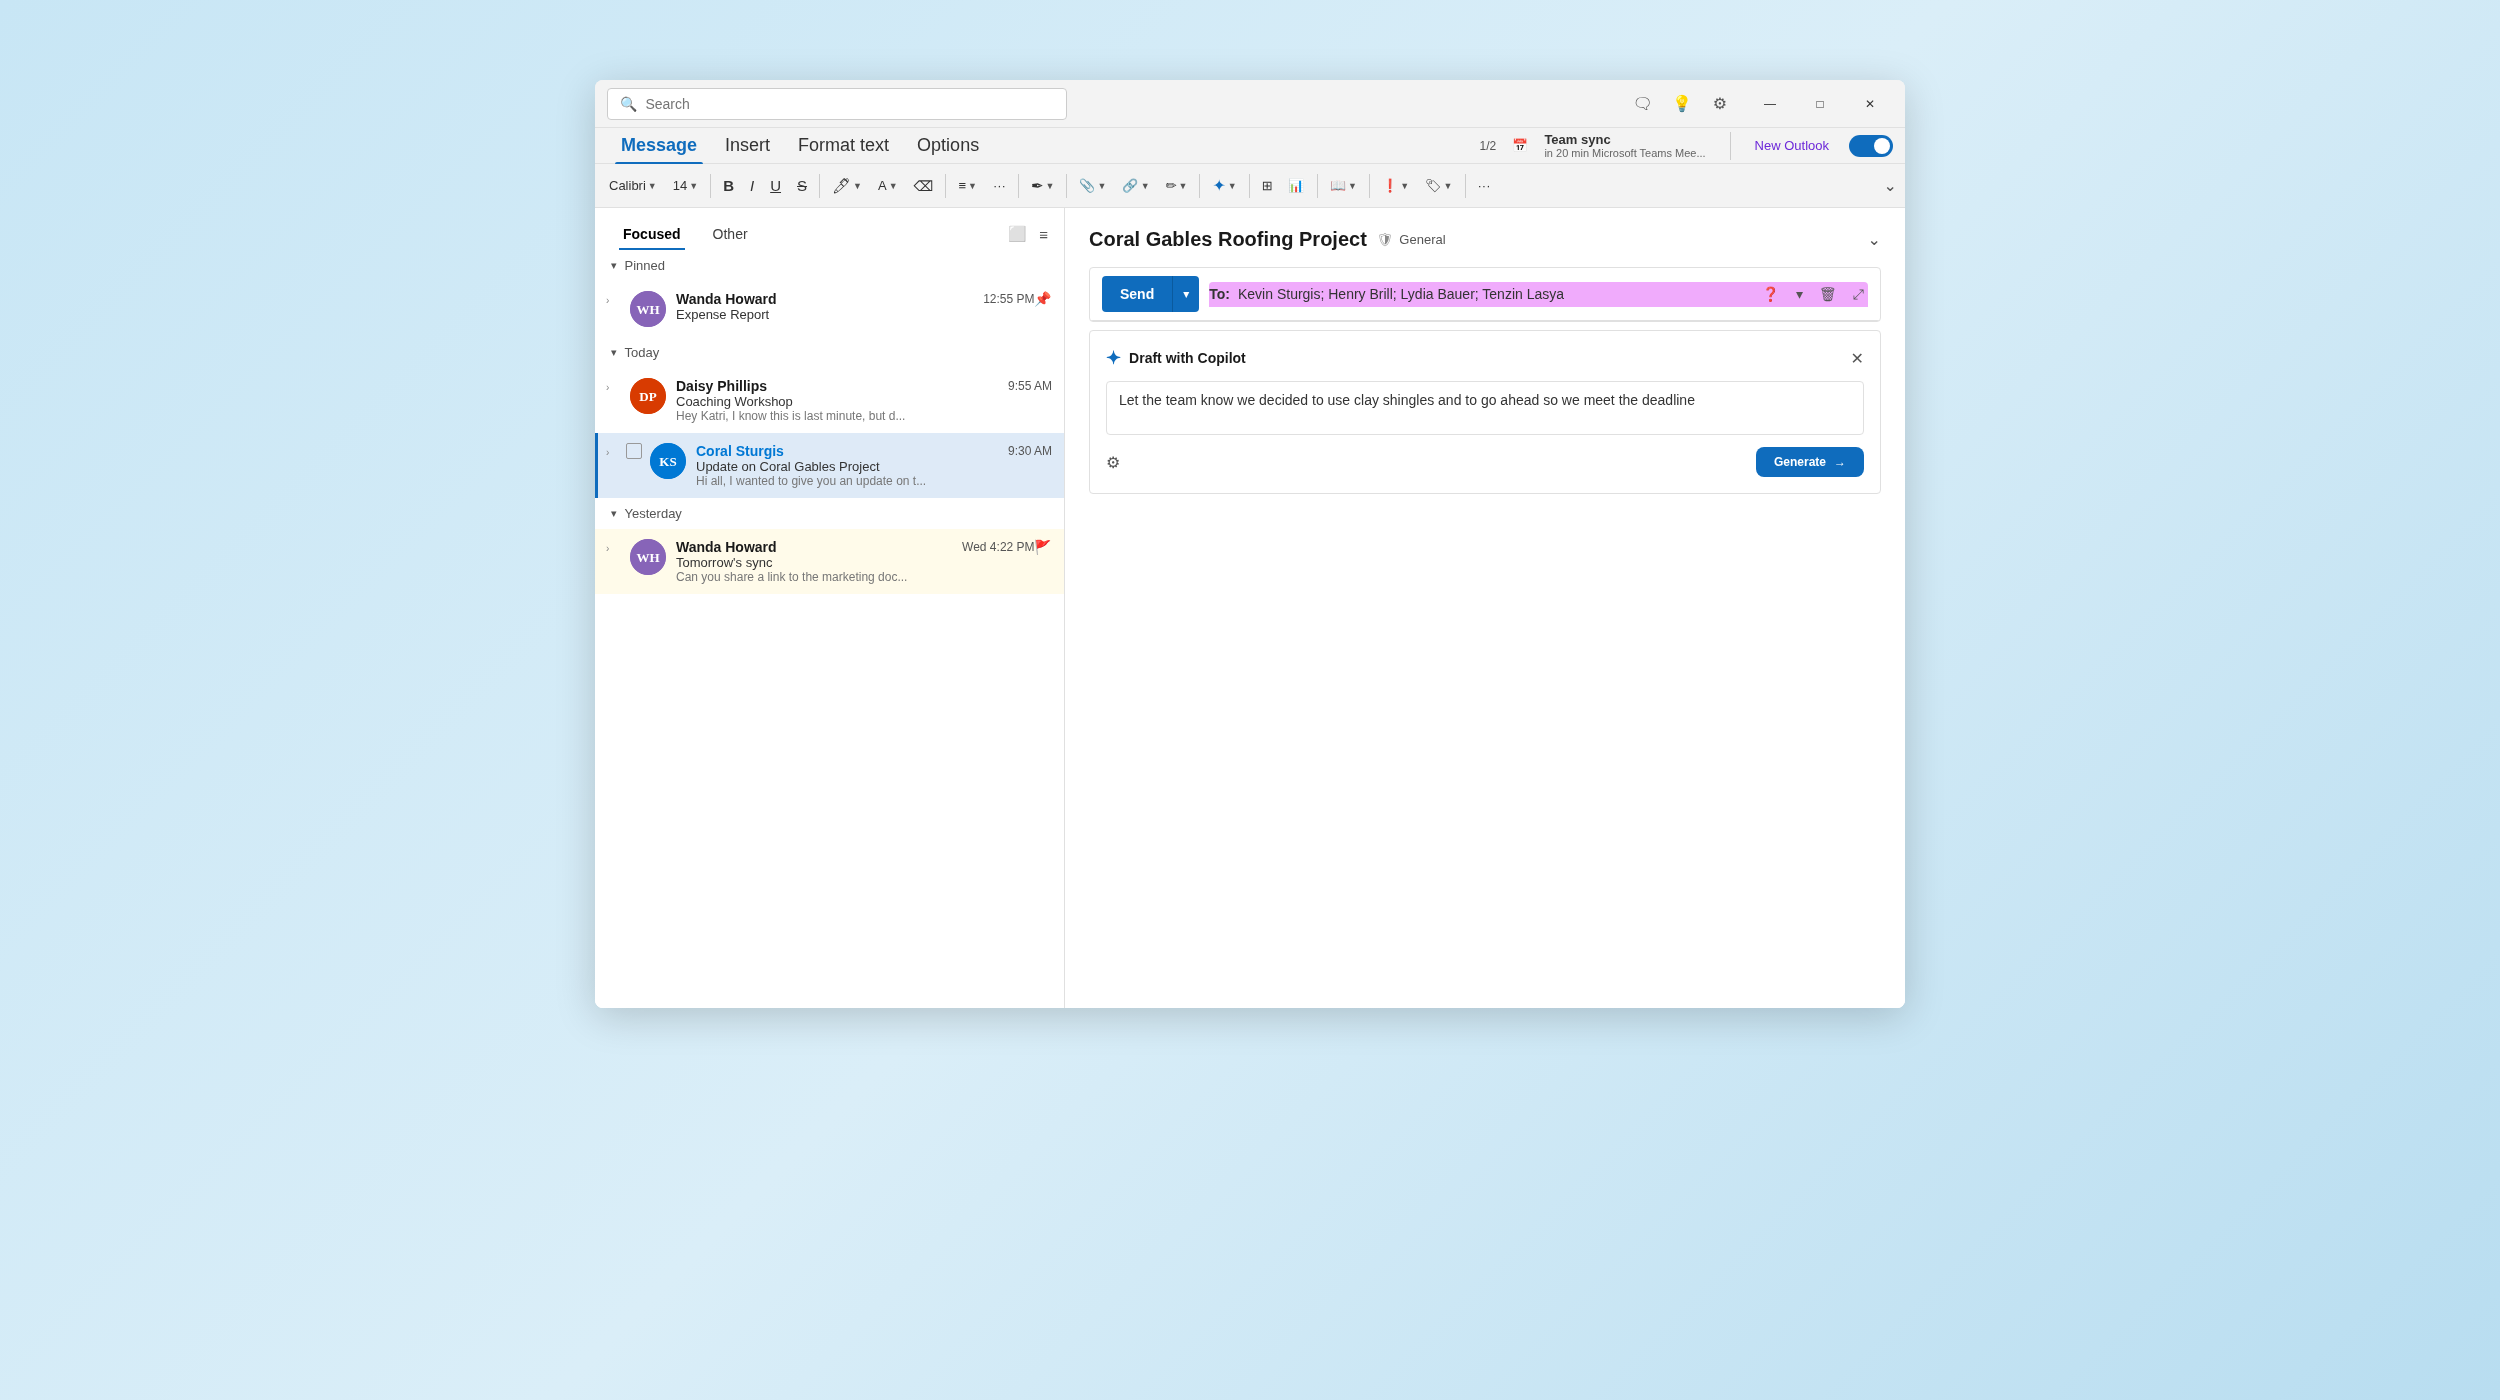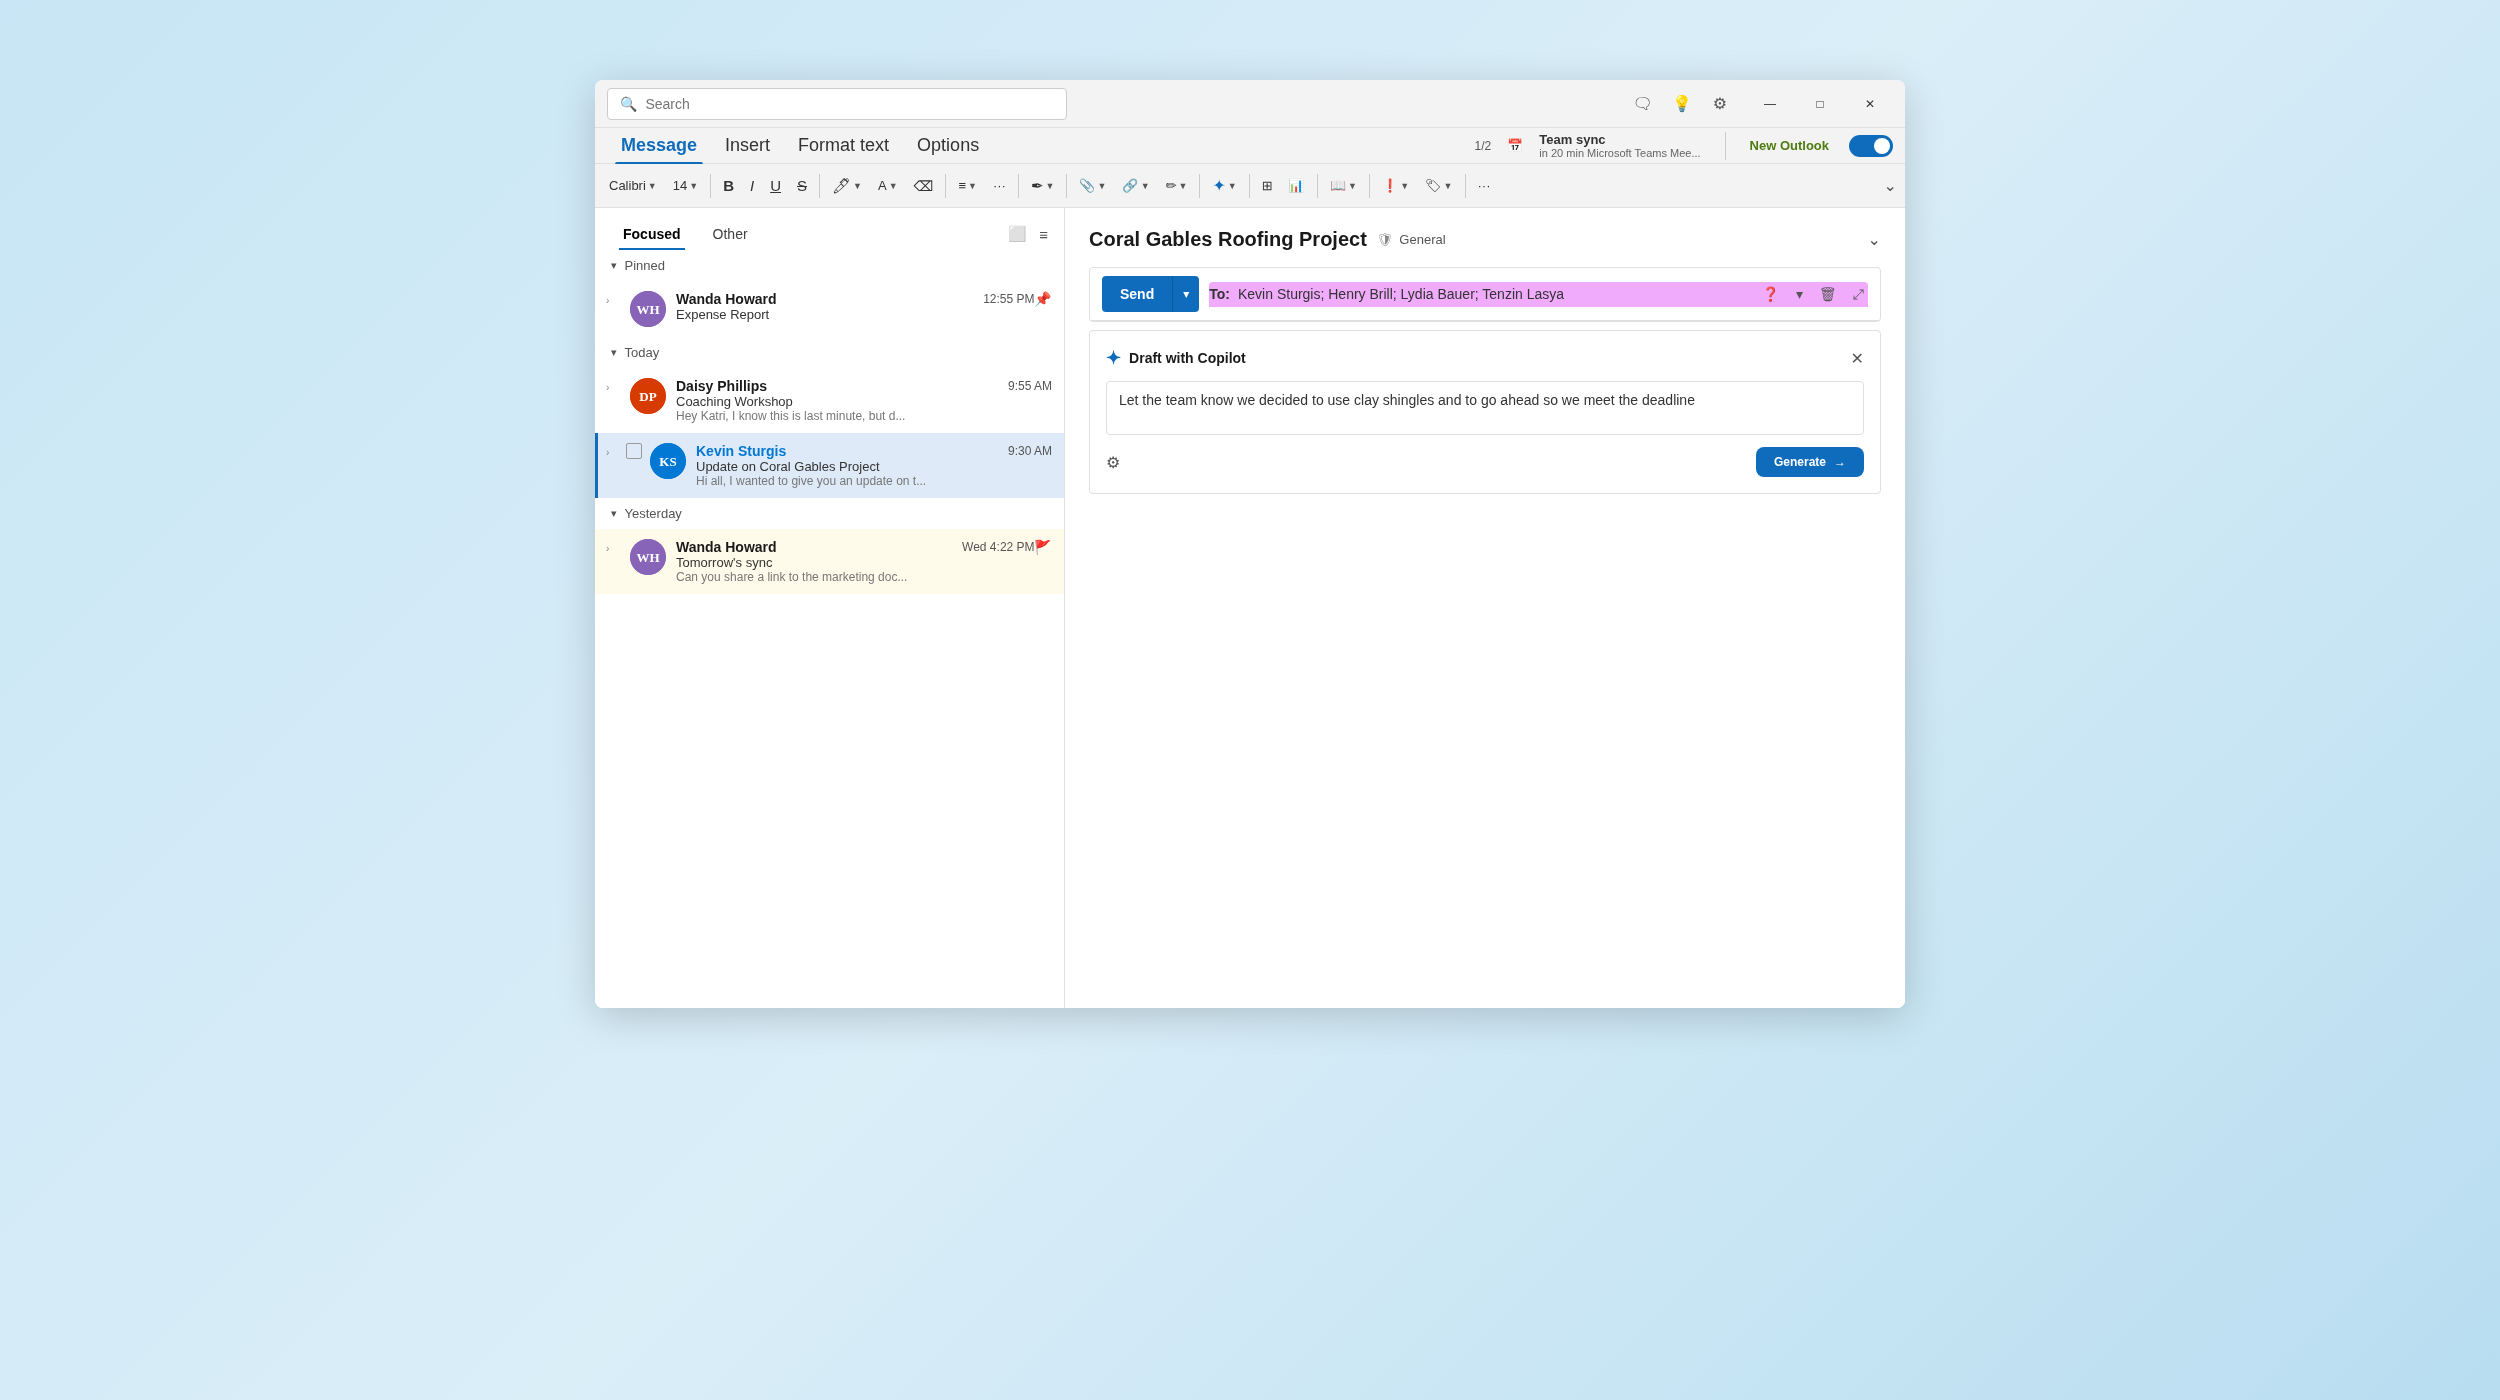--- a/index.html
+++ b/index.html
@@ -130,22 +130,22 @@
       display: flex;
       align-items: center;
       gap: 6px;
       font-size: 12px;
       color: #333;
     }
     .team-sync-label { font-weight: 600; font-size: 13px; }
     .team-sync-sub { color: #666; font-size: 11px; }
     .new-outlook-label {
       font-size: 13px;
-      font-weight: 700;
-      color: #4d7c0f;
+      font-weight: 400;
+      color: #6d28d9;
       padding-right: 4px;
     }
     .toggle-switch {
       width: 44px;
       height: 22px;
       background: #0f6cbd;
       border-radius: 11px;
       position: relative;
       cursor: pointer;
     }
@@ -745,21 +745,21 @@
         <div class="email-expand">›</div>
         <div class="checkbox-sm"></div>
         <div class="email-avatar avatar-kevin">
           <svg width="36" height="36">
             <circle cx="18" cy="18" r="18" fill="#0078d4"></circle>
             <text x="18" y="23" text-anchor="middle" fill="white" font-size="13" font-weight="600" font-family="Segoe UI">KS</text>
           </svg>
         </div>
         <div class="email-body">
           <div class="email-header">
-            <span class="email-sender blue">Kevin Sturgis</span>
+            <span class="email-sender blue">Coral Sturgis</span>
             <span class="email-time">9:30 AM</span>
           </div>
           <div class="email-subject">Update on Coral Gables Project</div>
           <div class="email-preview">Hi all, I wanted to give you an update on t...</div>
         </div>
       </div>
 
       <div class="section-header">
         <span class="chevron-icon">▾</span>
         <span class="section-header-text">Yesterday</span>

